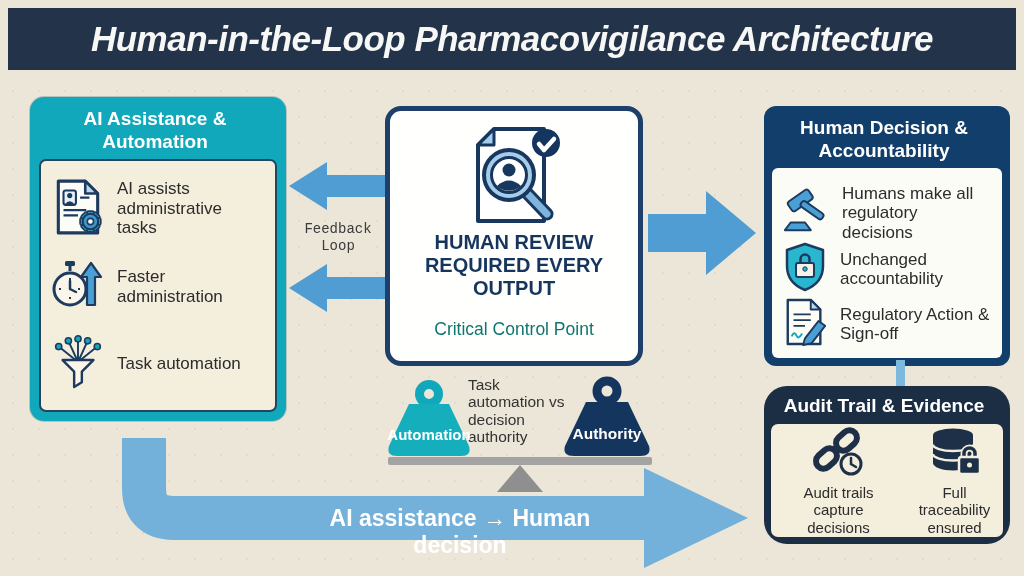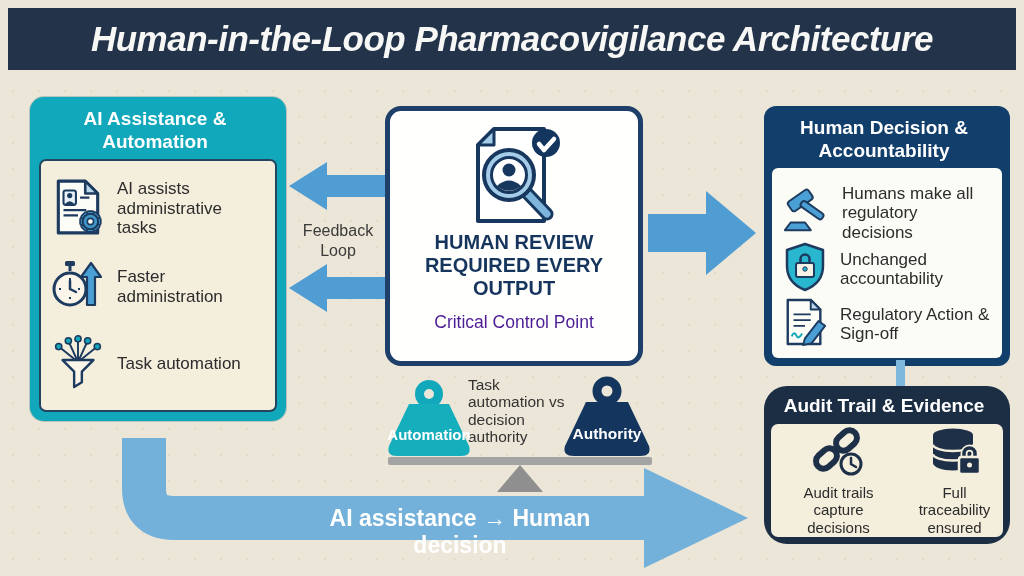--- a/index.html
+++ b/index.html
@@ -28,21 +28,21 @@
     border-radius:14px; box-shadow:0 0 0 1px rgba(20,90,110,.25); }
   #left-panel .panel-body { position:absolute; left:9px; right:9px; top:62px; bottom:9px;
     background:#f4eedd; border:2px solid #24455f; border-radius:7px;
     display:flex; flex-direction:column; justify-content:space-around; padding:8px 10px; }
 
   
   #center-panel { left:385px; top:106px; width:258px; height:260px; background:#fffffe;
     border:5px solid #1e3f69; border-radius:16px; text-align:center; }
   #center-panel .big-icon { margin-top:12px; }
   .center-heading { font-size:20px; font-weight:bold; color:#16355d; line-height:1.16; }
-  .center-sub { margin-top:11px; font-size:17.5px; color:#4c1d95; }
+  .center-sub { margin-top:18px; font-size:17.5px; color:#0f766e; }
 
   
   #right-panel { left:764px; top:106px; width:246px; height:260px; background:#123e6b;
     border-radius:12px; }
   #right-panel .panel-body { position:absolute; left:8px; right:8px; top:62px; bottom:8px;
     background:#fcfcf7; border-radius:6px; display:flex; flex-direction:column;
     justify-content:flex-end; padding:6px 10px; }
 
   
   #connector { left:896px; top:360px; width:9px; height:30px; background:#7fb8dd; }
@@ -52,21 +52,21 @@
     border-radius:23px; }
   #audit-panel .panel-title { top:8px; }
   #audit-panel .panel-body { position:absolute; left:7px; right:7px; top:38px; bottom:7px;
     background:#f4eedd; border-radius:7px; display:flex; }
   .audit-col { flex:1; display:flex; flex-direction:column; align-items:center;
     justify-content:space-evenly; padding:0 2px; text-align:center;margin-left:19px; }
   .audit-label { font-size:15px; color:#2c2c2c; line-height:1.15; }
 
   
   #feedback-label { left:292px; top:221px; width:92px; text-align:center;
-    font-size:16px; color:#3a3a3a; line-height:1.22; }
+    font-size:14px; color:#3a3a3a; line-height:1.22;font-family:Liberation Mono, monospace; }
   #scale-caption { left:468px; top:376px; width:104px; 
     font-size:15.5px; color:#333333; line-height:1.12; }
 
   .weight-label { position:absolute; text-align:center; color:#ffffff; font-weight:bold; }
   #weight-left-label  { left:383px; top:426px; width:92px; font-size:15px; }
   #weight-right-label { left:560px; top:425px; width:94px; font-size:15.5px; }
 
   #beam { left:388px; top:457px; width:264px; height:8px; background:#a3a3a3; border-radius:2px; }
   #fulcrum { left:497px; top:465px; width:0; height:0;
     border-left:23px solid transparent; border-right:23px solid transparent;

